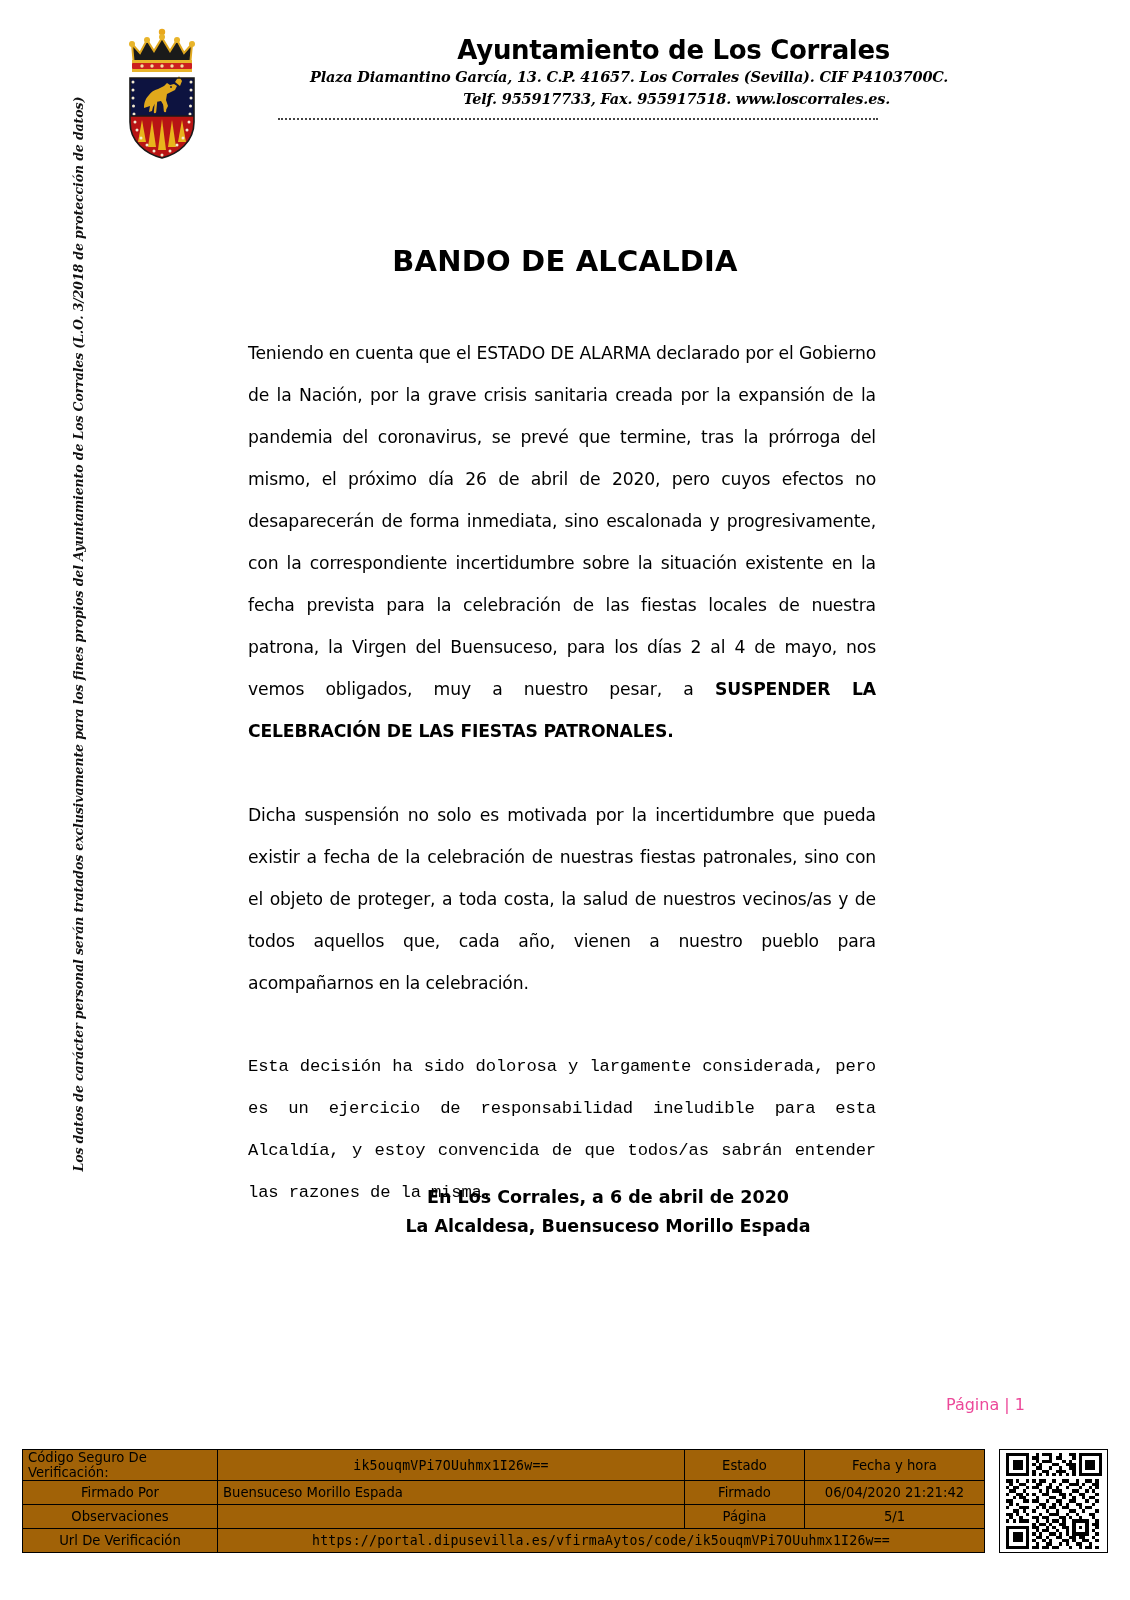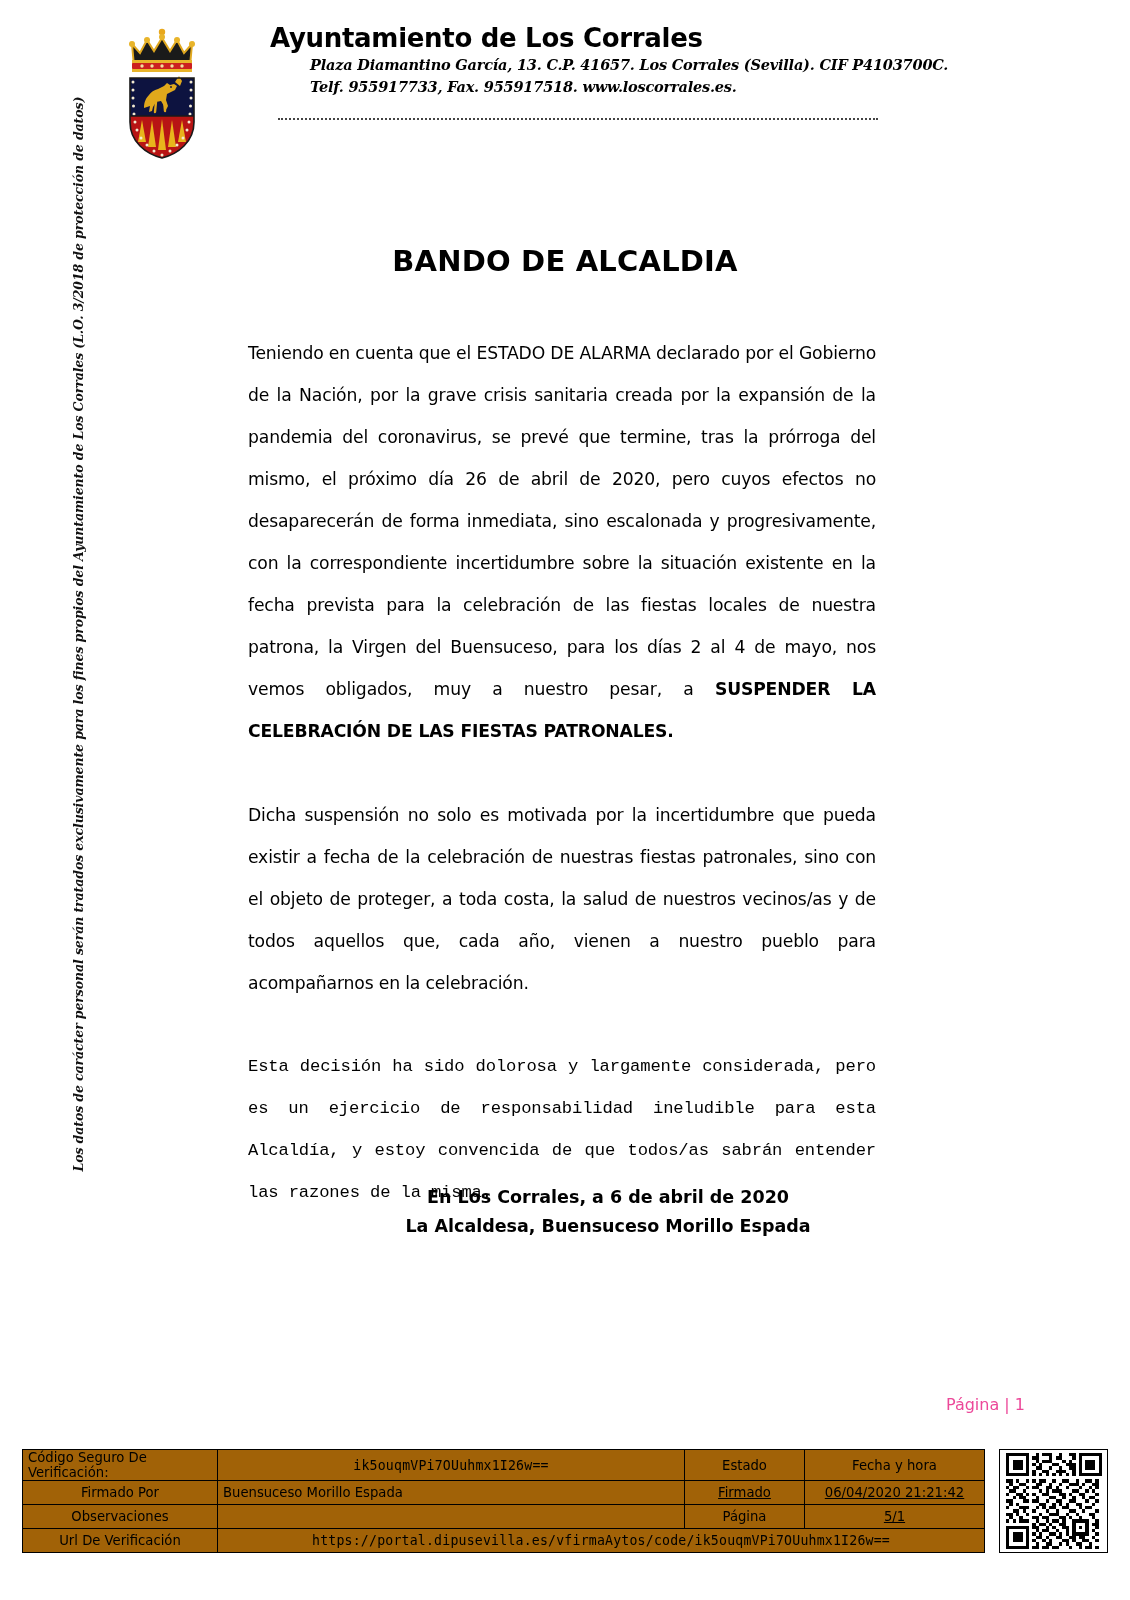--- a/index.html
+++ b/index.html
@@ -29,23 +29,23 @@
     left: 120px;
     top: 22px;
     width: 84px;
     height: 138px;
   }
   #crest svg { display: block; width: 100%; height: 100%; }
 
   #header-text {
     position: absolute;
     left: 270px;
-    top: 24px;
+    top: 36px;
     width: 620px;
-    text-align: left;
+    text-align: right;
   }
   #org-title {
     font-family: "DejaVu Sans", sans-serif;
     font-size: 26px;
     font-weight: bold;
     letter-spacing: -0.3px;
     line-height: 1.15;
     white-space: nowrap;
   }
   .org-addr {
@@ -164,21 +164,21 @@
     text-align: center;
     font-size: 13.5px;
   }
   td.lbl-left { text-align: left; }
   td.mono {
     font-family: "DejaVu Sans Mono", monospace;
     font-size: 12.6px;
     text-align: center;
     letter-spacing: 0.2px;
   }
-  td.val { text-align: center; font-size: 13.2px; text-decoration: underline; }
+  td.val { text-align: center; font-size: 13.2px; }
   td.val-left { text-align: left; font-size: 13.2px; }
 
   #qr-box {
     width: 108px;
     margin-left: 14px;
     border: 1.5px solid #000;
     background: #fff;
     display: flex;
     align-items: center;
     justify-content: center;

